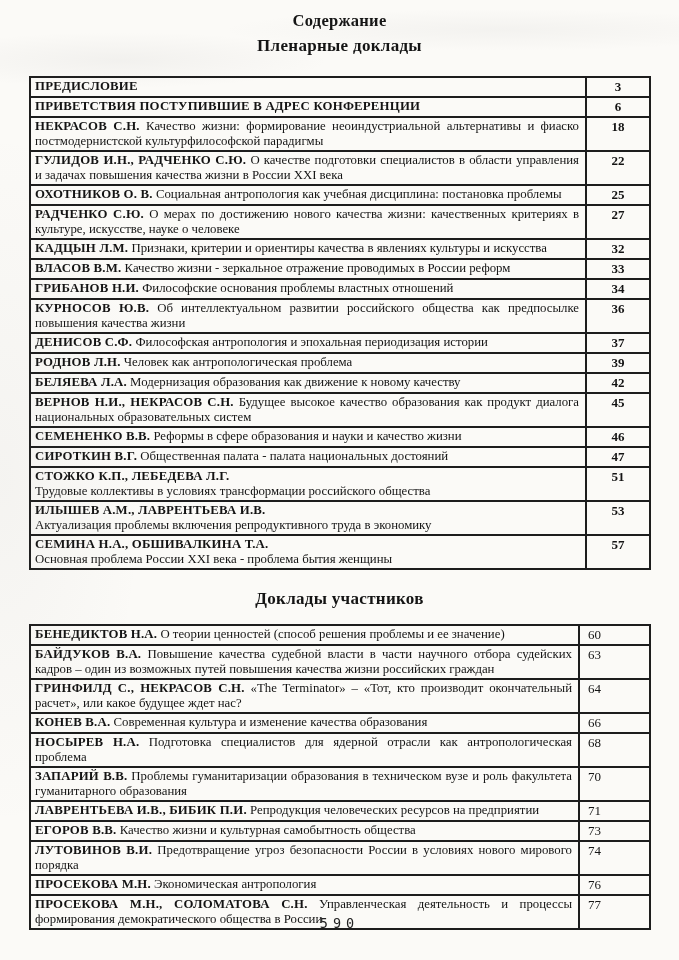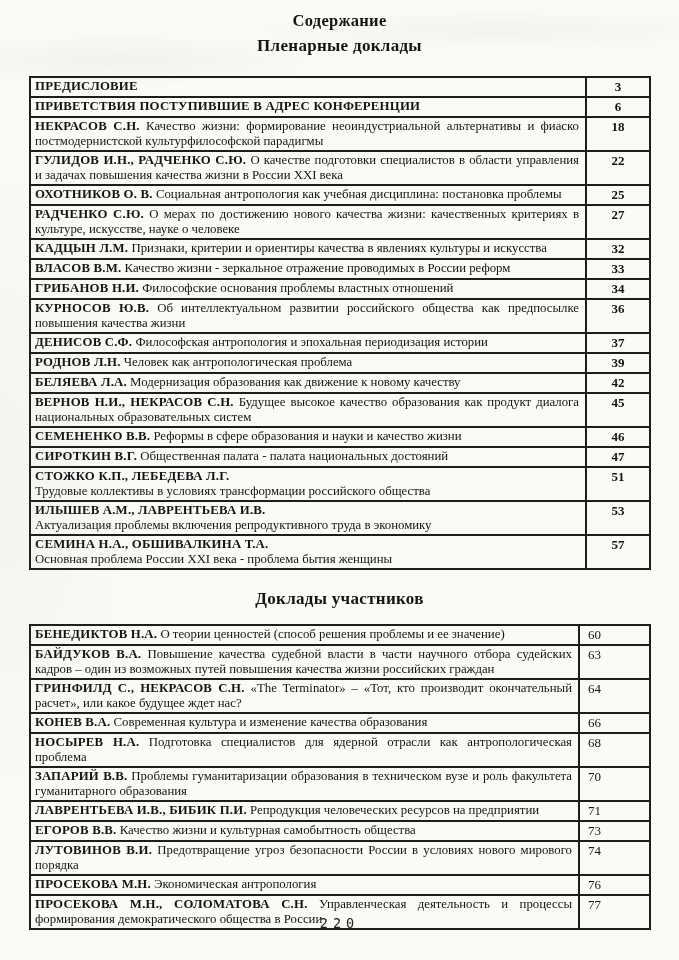--- a/index.html
+++ b/index.html
@@ -202,13 +202,13 @@
         <td class="entry"><span class="authors">ПРОСЕКОВА М.Н.</span> <span>Экономическая антропология</span></td>
         <td class="num">76</td>
       </tr>
       <tr>
         <td class="entry"><span class="authors">ПРОСЕКОВА М.Н., СОЛОМАТОВА С.Н.</span> <span>Управленческая деятельность и процессы формирования демократического общества в России</span></td>
         <td class="num">77</td>
       </tr>
     </tbody>
 </table>
 
-<div class="footer-page-number">220</div>
+<div class="footer-page-number">590</div>
 
 </body></html>

